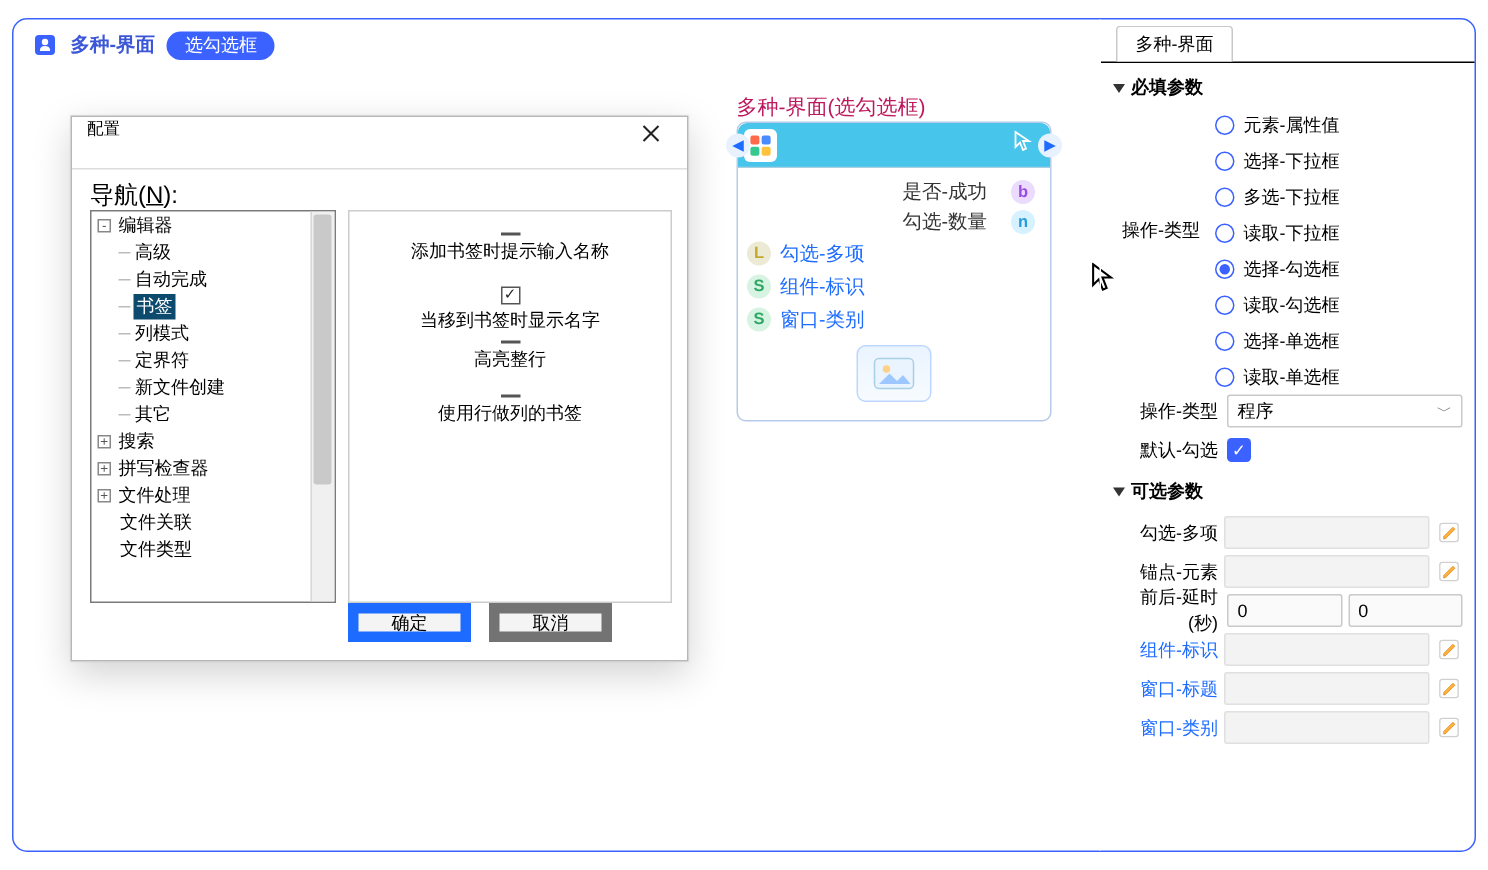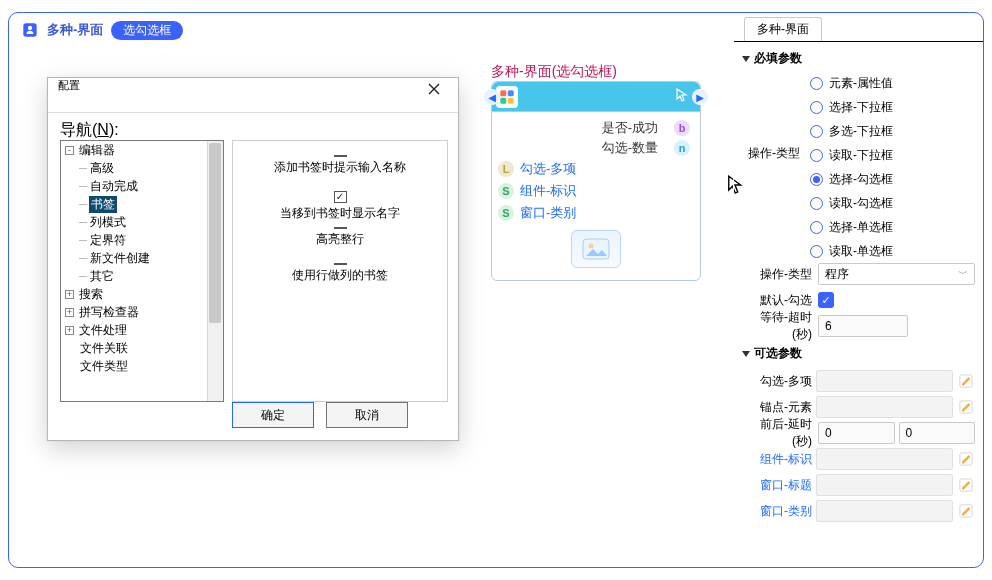--- a/index.html
+++ b/index.html
@@ -33,21 +33,21 @@
 .tree-row.level-1::before { content:""; display:inline-block; width:8px; height:1px; background:#bbb; margin-right:2px; }
 .tree-row.selected span.label { background: #0c4a6e; color: #fff; padding: 0 2px; }
 .tree-row .label { padding: 0 1px; }
 
 .options-pane { position: absolute; left: 184px; top: 62px; width: 216px; height: 262px; border: 1px solid #ccc; background: #fff; padding: 14px 10px; font-size: 12px; }
 .opt-row { display: flex; align-items: center; gap: 2px; height: 18px; margin-bottom: 18px; flex-direction: column; }
 .chk { width: 13px; height: 13px; border: 1px solid #555; display: inline-flex; align-items: center; justify-content: center; font-size: 11px; color: #222; }
 .chk.checked::after { content: "✓"; font-size: 10px; line-height: 1; }
 
 .dialog-buttons { position: absolute; left: 184px; bottom: 12px; width: 248px; display: flex; gap: 12px; justify-content: flex-start; }
-.dlg-btn { width: 82px; height: 26px; border: 1px solid #737373; background: #f4f4f4; font-size: 12px; display: flex; align-items: center; justify-content: center; }
+.dlg-btn { width: 82px; height: 26px; border: 7px solid #737373; background: #f4f4f4; font-size: 12px; display: flex; align-items: center; justify-content: center; }
 .dlg-btn.primary { border-color: #1d6cff; }
 
 
 .node-title { position: absolute; left: 482px; top: 50px; font-size: 14px; color: #be185d; }
 .node-card { position: absolute; left: 482px; top: 68px; width: 210px; border: 1px solid #b6cbe8; border-radius: 6px; overflow: visible; background: #fff; }
 .node-bar { height: 30px; background: #48C5EB; display: flex; align-items: center; justify-content: space-between; padding: 0 4px; border-bottom: 1px solid #a9cfe2; border-radius:6px 6px 0 0; }
 .node-bar-icon { width: 22px; height: 22px; background:#fff; border-radius:4px; display:flex; align-items:center; justify-content:center; }
 .node-arrow-left{position:absolute; left:-8px; top:7px; width:16px; height:16px; border-radius:50%; background:#e8f2ff; display:flex; align-items:center; justify-content:center; color:#1d6cff; font-size:10px;}
 .node-arrow-right{position:absolute; right:-8px; top:7px; width:16px; height:16px; border-radius:50%; background:#e8f2ff; display:flex; align-items:center; justify-content:center; color:#1d6cff; font-size:10px;}
 .node-body { padding: 6px 10px 10px 10px; font-size: 13px; }
@@ -316,24 +316,20 @@
           <span>程序</span>
           <span class="chev">﹀</span>
         </div>
       </div>
 
       <div class="field-row">
         <span class="field-label">默认-勾选</span>
         <span class="chk-blue">✓</span>
       </div>
 
-      <div class="field-row">
-        <span class="field-label">等待-超时(秒)</span>
-        <div class="num-input">6</div>
-      </div>
 
       <div class="section-head" style="margin-top:6px;">
         <span class="caret"></span>
         <span>可选参数</span>
       </div>
 
       <div class="row-with-edit">
         <span class="field-label">勾选-多项</span>
         <div class="text-input"></div>
         <span class="edit-icon">

